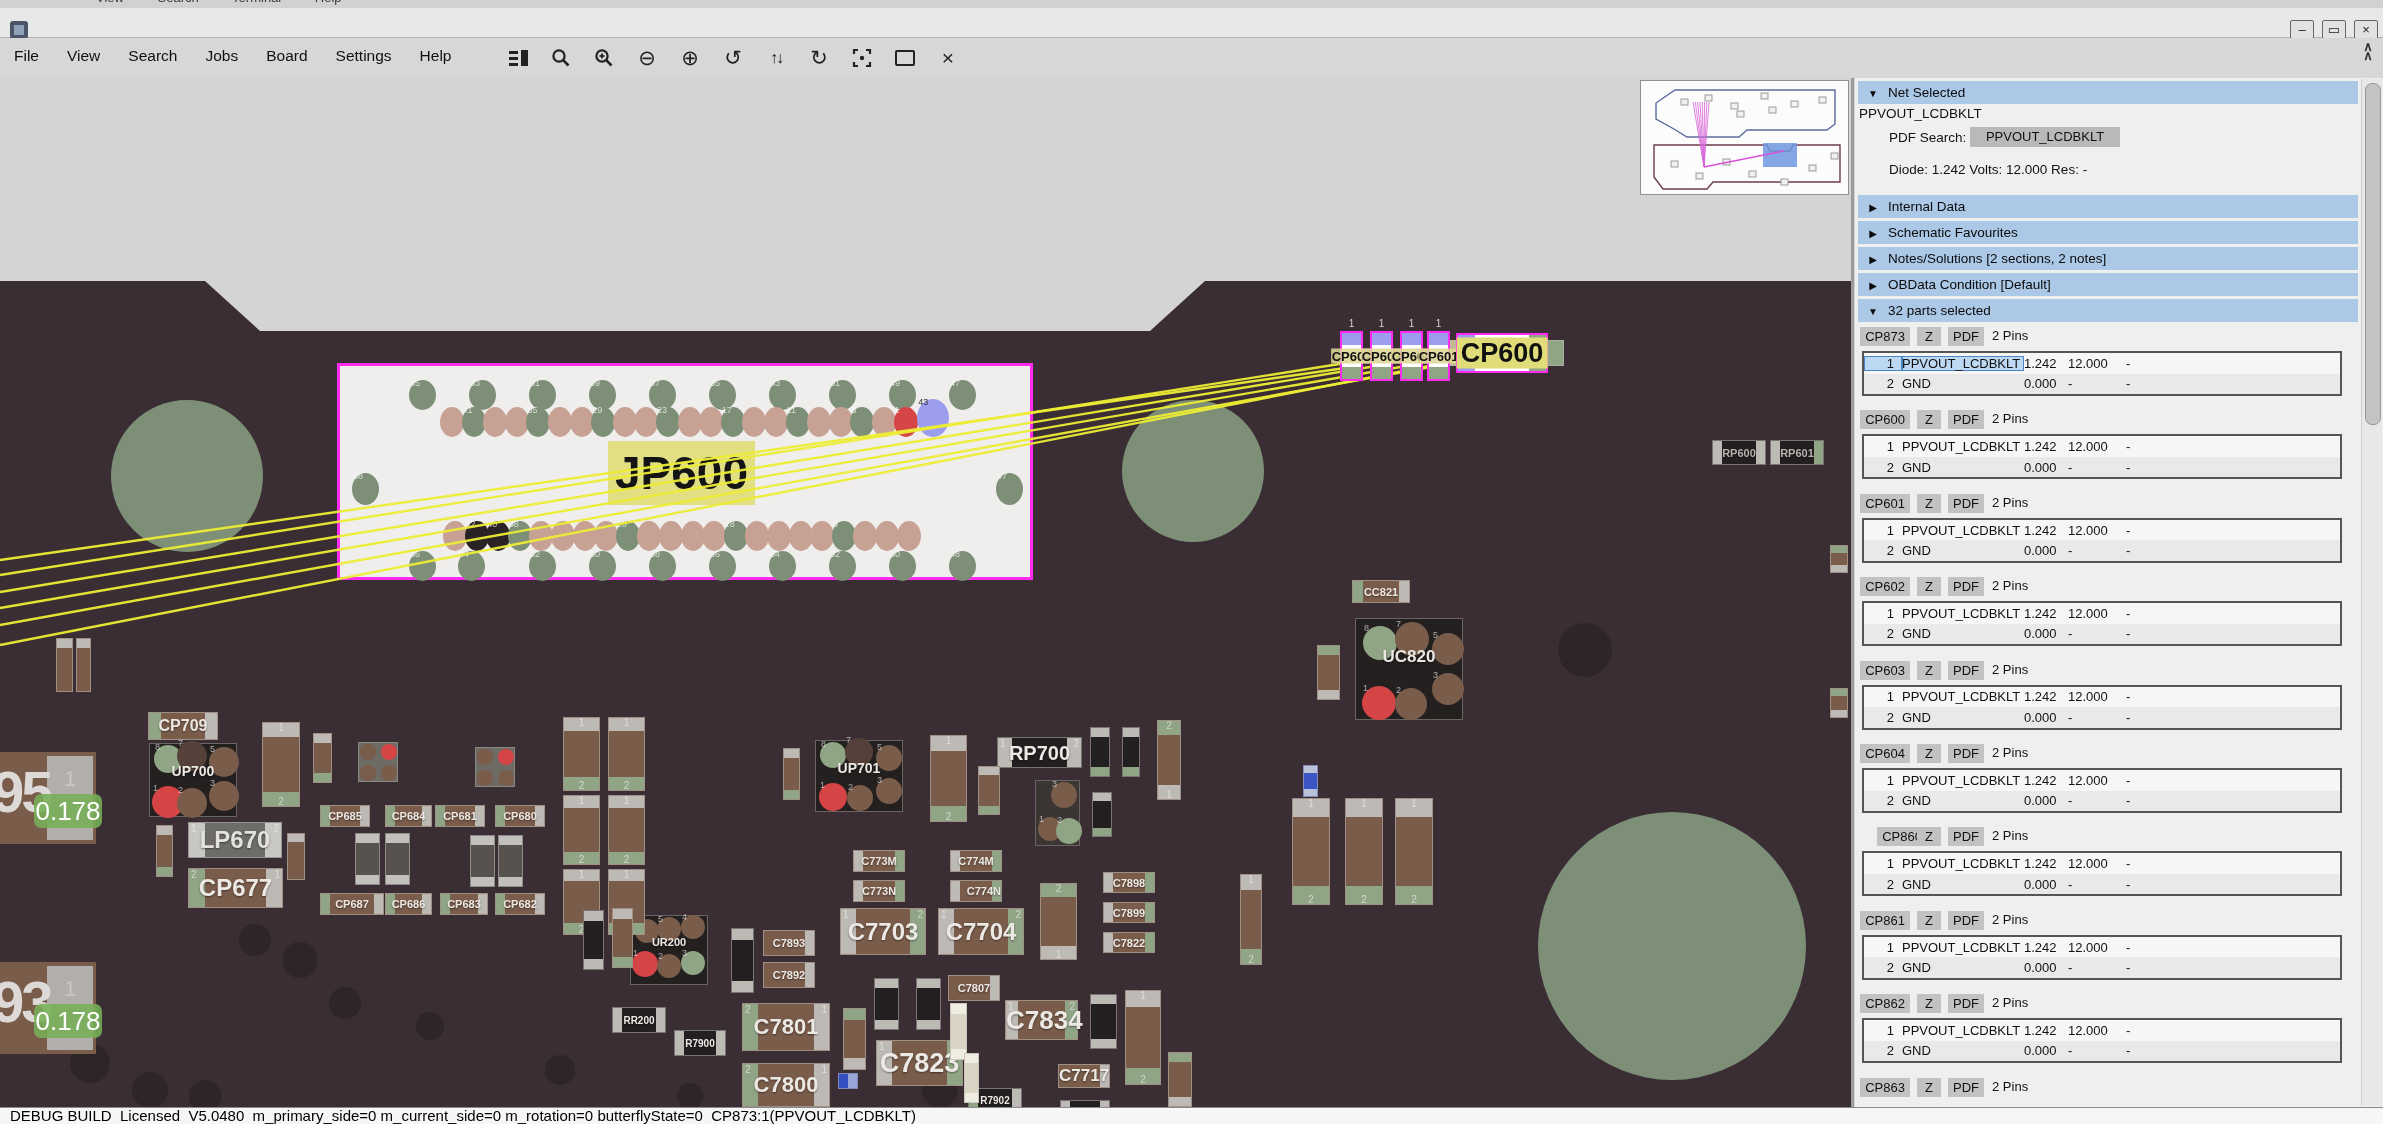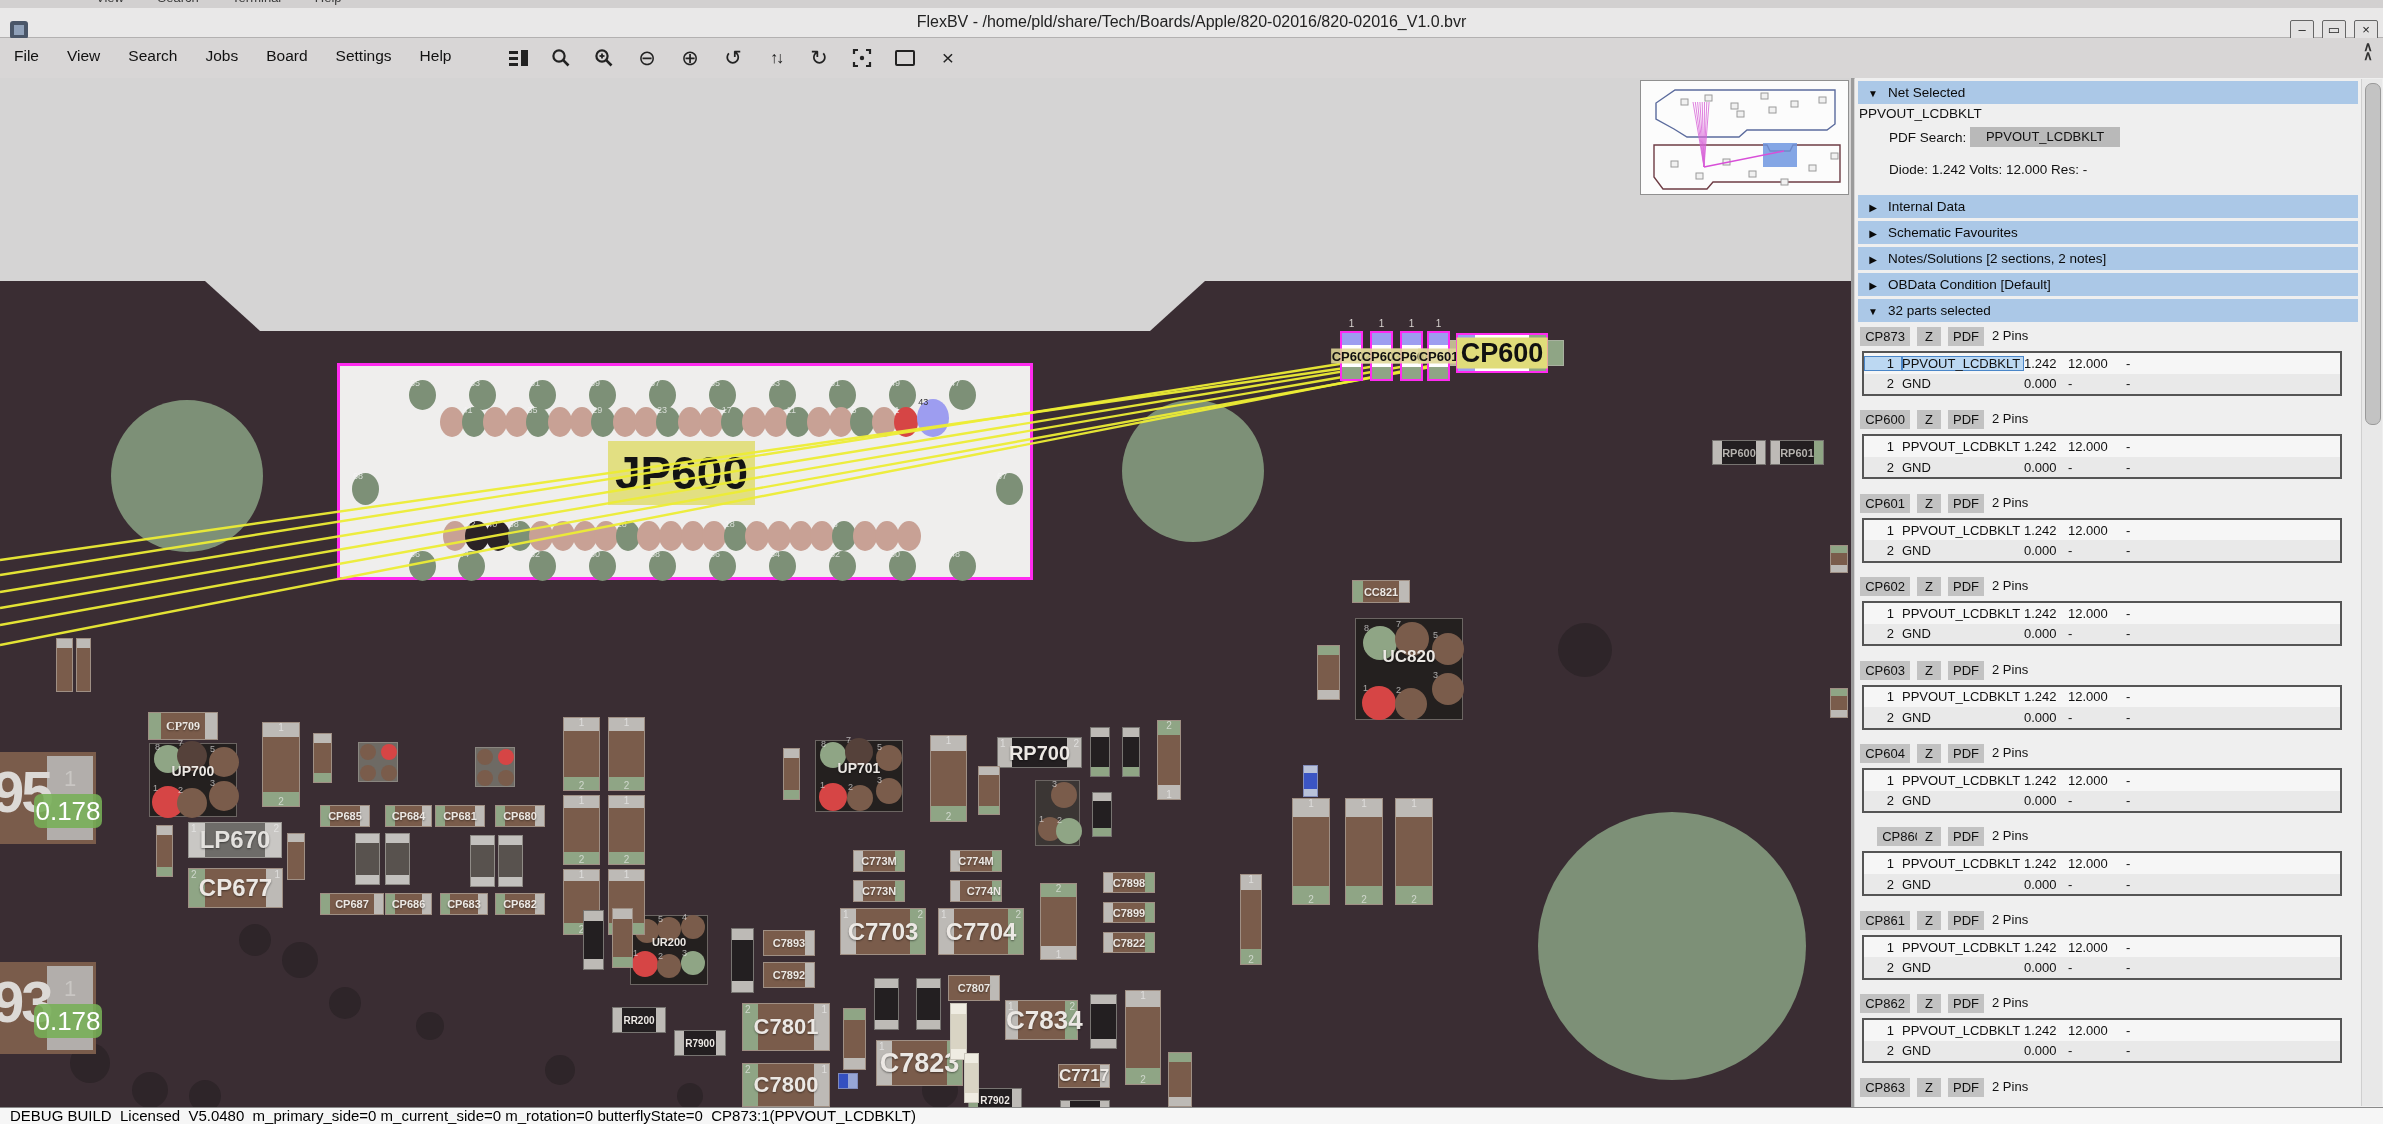--- a/index.html
+++ b/index.html
@@ -87,21 +87,20 @@
 </head>
 <body>
 
 <div id="topstrip" class="abs">
   <span>View    Search    Terminal    Help</span>
 </div>
 <div id="titlebar" class="abs">
   <div id="appicon" class="abs">
       <i></i>
     </div>
-  <div class="title">FlexBV - /home/pld/share/Tech/Boards/Apple/820-02016/820-02016_V1.0.bvr</div>
   <div id="winbtns">
       <div class="abs winbtn" style="left: 2290px;">–</div>
       <div class="abs winbtn" style="left: 2322px;">▭</div>
       <div class="abs winbtn" style="left: 2354px;">×</div>
     </div>
 </div>
 <div id="menubar" class="abs">
   <div id="menus"><span class="menuitem">File</span><span class="menuitem">View</span><span class="menuitem">Search</span><span class="menuitem">Jobs</span><span class="menuitem">Board</span><span class="menuitem">Settings</span><span class="menuitem">Help</span></div>
   <div id="tools">
       <div class="tool">
@@ -349,21 +348,21 @@
       <div class="comp" style="left: 1005px; top: 922px; width: 73px; height: 40px; background: rgb(122, 92, 75); border: 1px solid rgba(190, 185, 180, 0.55);">
         <div style="position: absolute; left: 0px; top: 0px; bottom: 0px; width: 12px; background: rgb(189, 186, 182);"></div>
         <div style="position: absolute; right: 0px; top: 0px; bottom: 0px; width: 12px; background: rgb(143, 165, 133);"></div>
         <div class="pinlab" style="left: 2px; top: 0px;">1</div>
         <div class="pinlab" style="right: 2px; top: 0px;">2</div>
         <div class="lbl" style="font-size: 26px;">C7834</div>
       </div>
       <div class="comp" style="left: 148px; top: 634px; width: 70px; height: 28px; background: rgb(122, 92, 75); border: 1px solid rgba(190, 185, 180, 0.55);">
         <div style="position: absolute; left: 0px; top: 0px; bottom: 0px; width: 12px; background: rgb(143, 165, 133);"></div>
         <div style="position: absolute; right: 0px; top: 0px; bottom: 0px; width: 12px; background: rgb(189, 186, 182);"></div>
-        <div class="lbl" style="font-size: 12px; font-family: Liberation Serif, serif;">CP709</div>
+        <div class="lbl" style="font-size: 16px;">CP709</div>
       </div>
       <div class="comp" style="left: 1352px; top: 502px; width: 58px; height: 23px; background: rgb(122, 92, 75); border: 1px solid rgba(190, 185, 180, 0.55);">
         <div style="position: absolute; left: 0px; top: 0px; bottom: 0px; width: 10px; background: rgb(143, 165, 133);"></div>
         <div style="position: absolute; right: 0px; top: 0px; bottom: 0px; width: 10px; background: rgb(189, 186, 182);"></div>
         <div class="lbl" style="font-size: 11px;">CC821</div>
       </div>
       <div class="comp" style="left: 320px; top: 727px; width: 50px; height: 22px; background: rgb(122, 92, 75); border: 1px solid rgba(190, 185, 180, 0.55);">
         <div style="position: absolute; left: 0px; top: 0px; bottom: 0px; width: 9px; background: rgb(143, 165, 133);"></div>
         <div style="position: absolute; right: 0px; top: 0px; bottom: 0px; width: 9px; background: rgb(189, 186, 182);"></div>
         <div class="lbl" style="font-size: 11px;">CP685</div>

